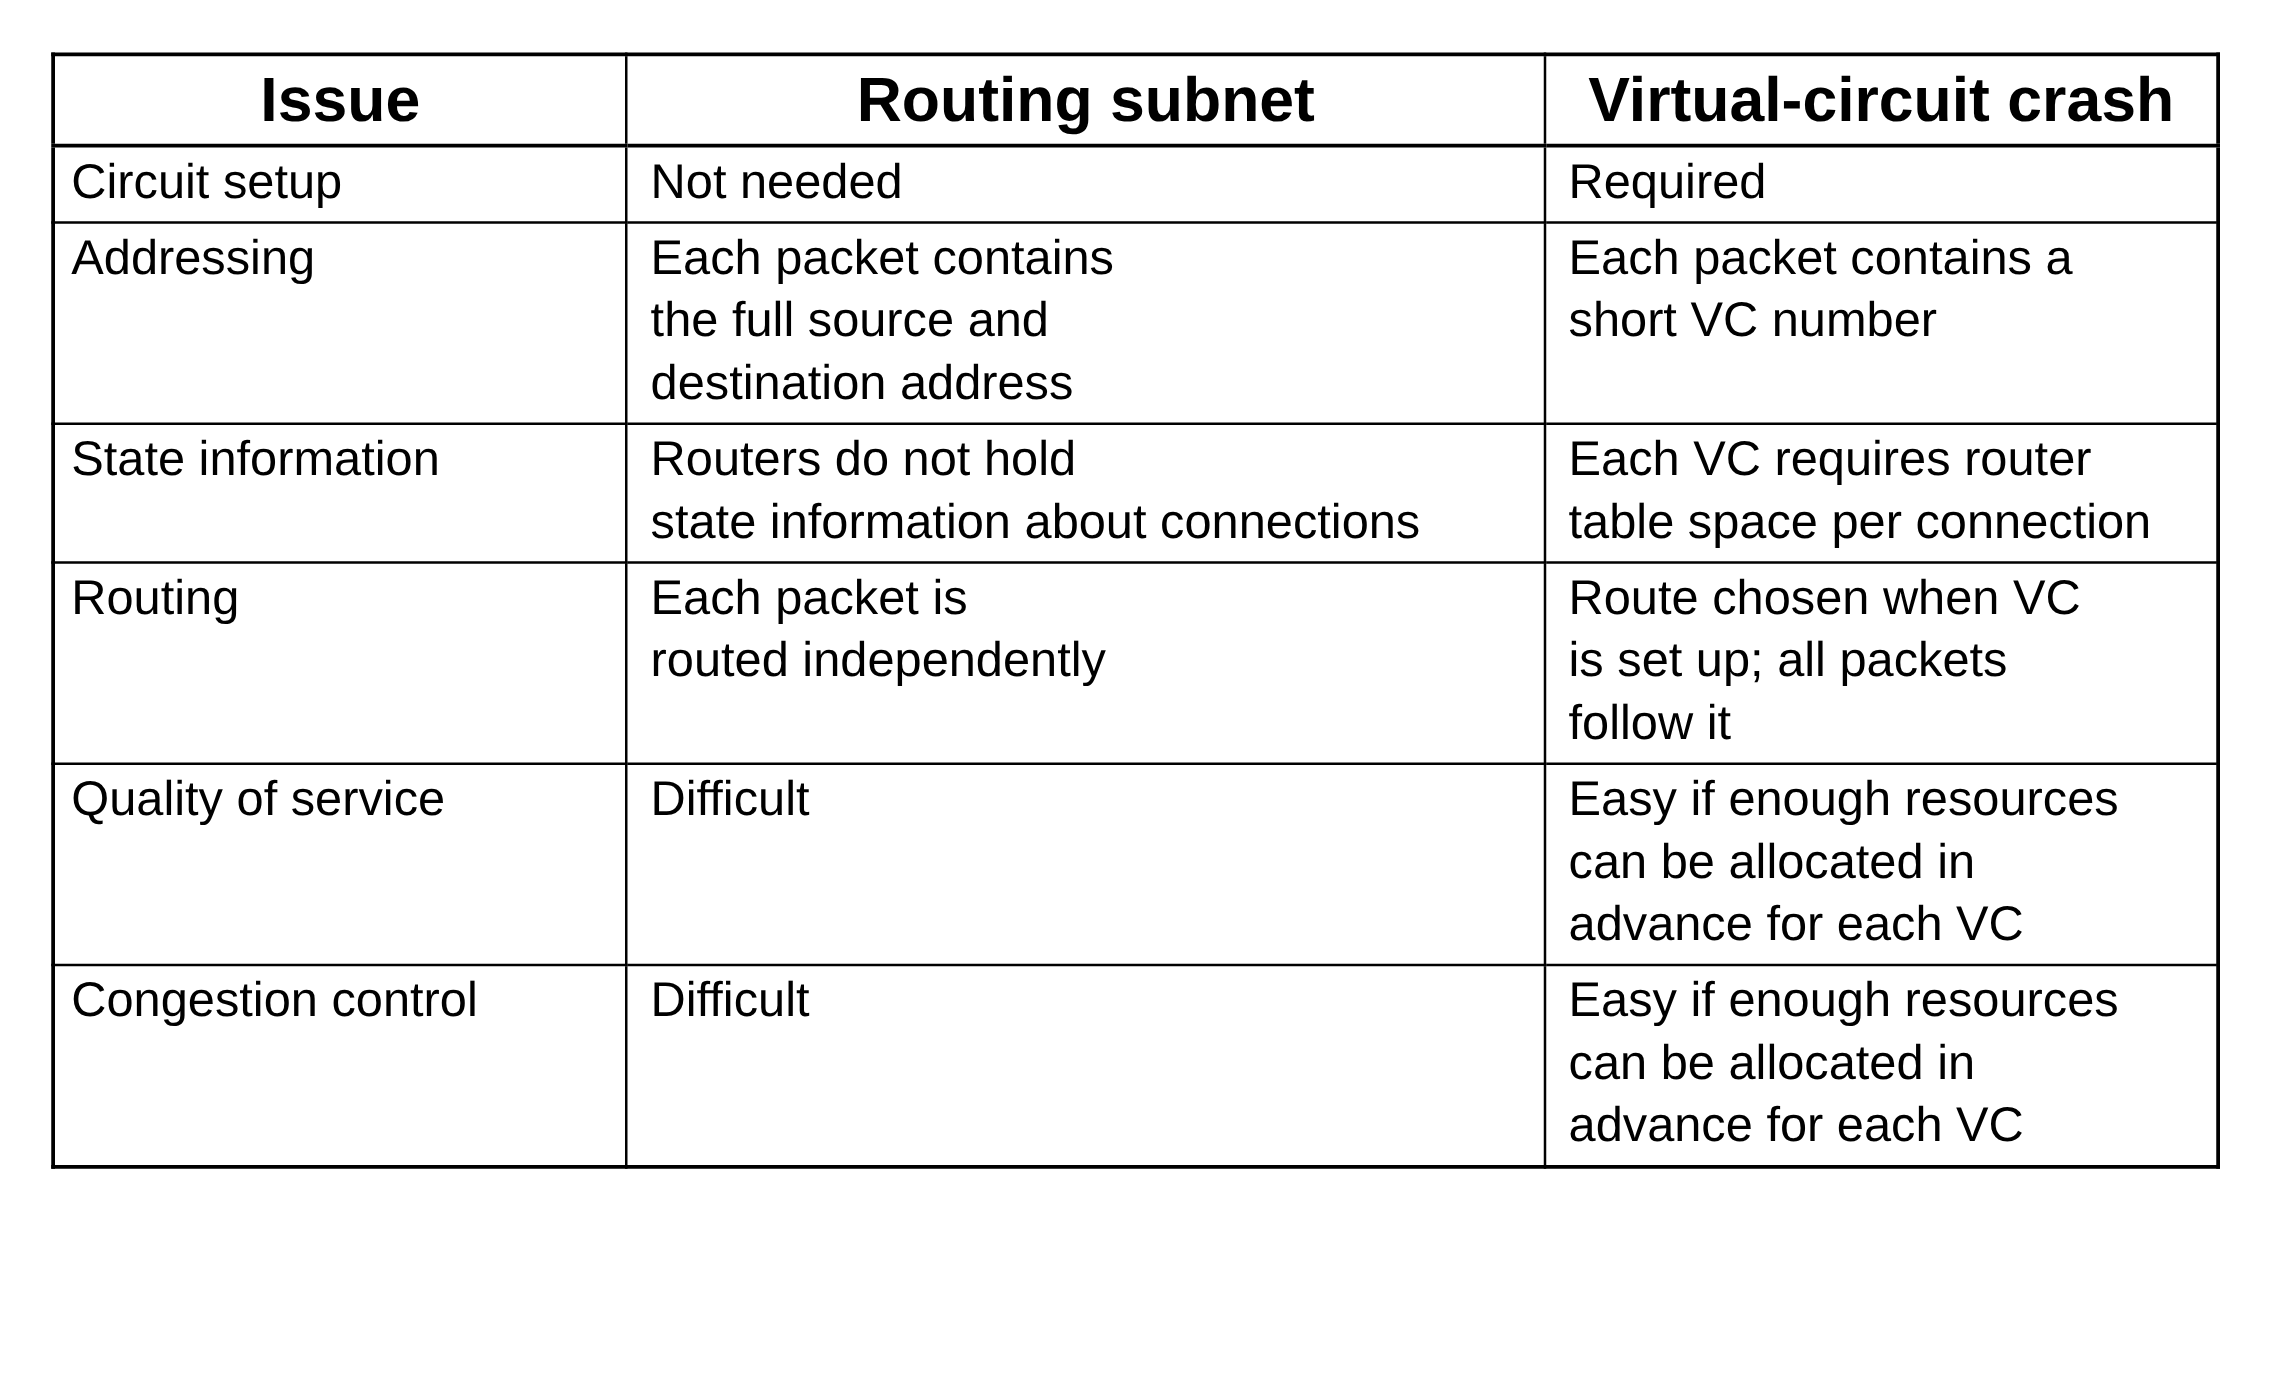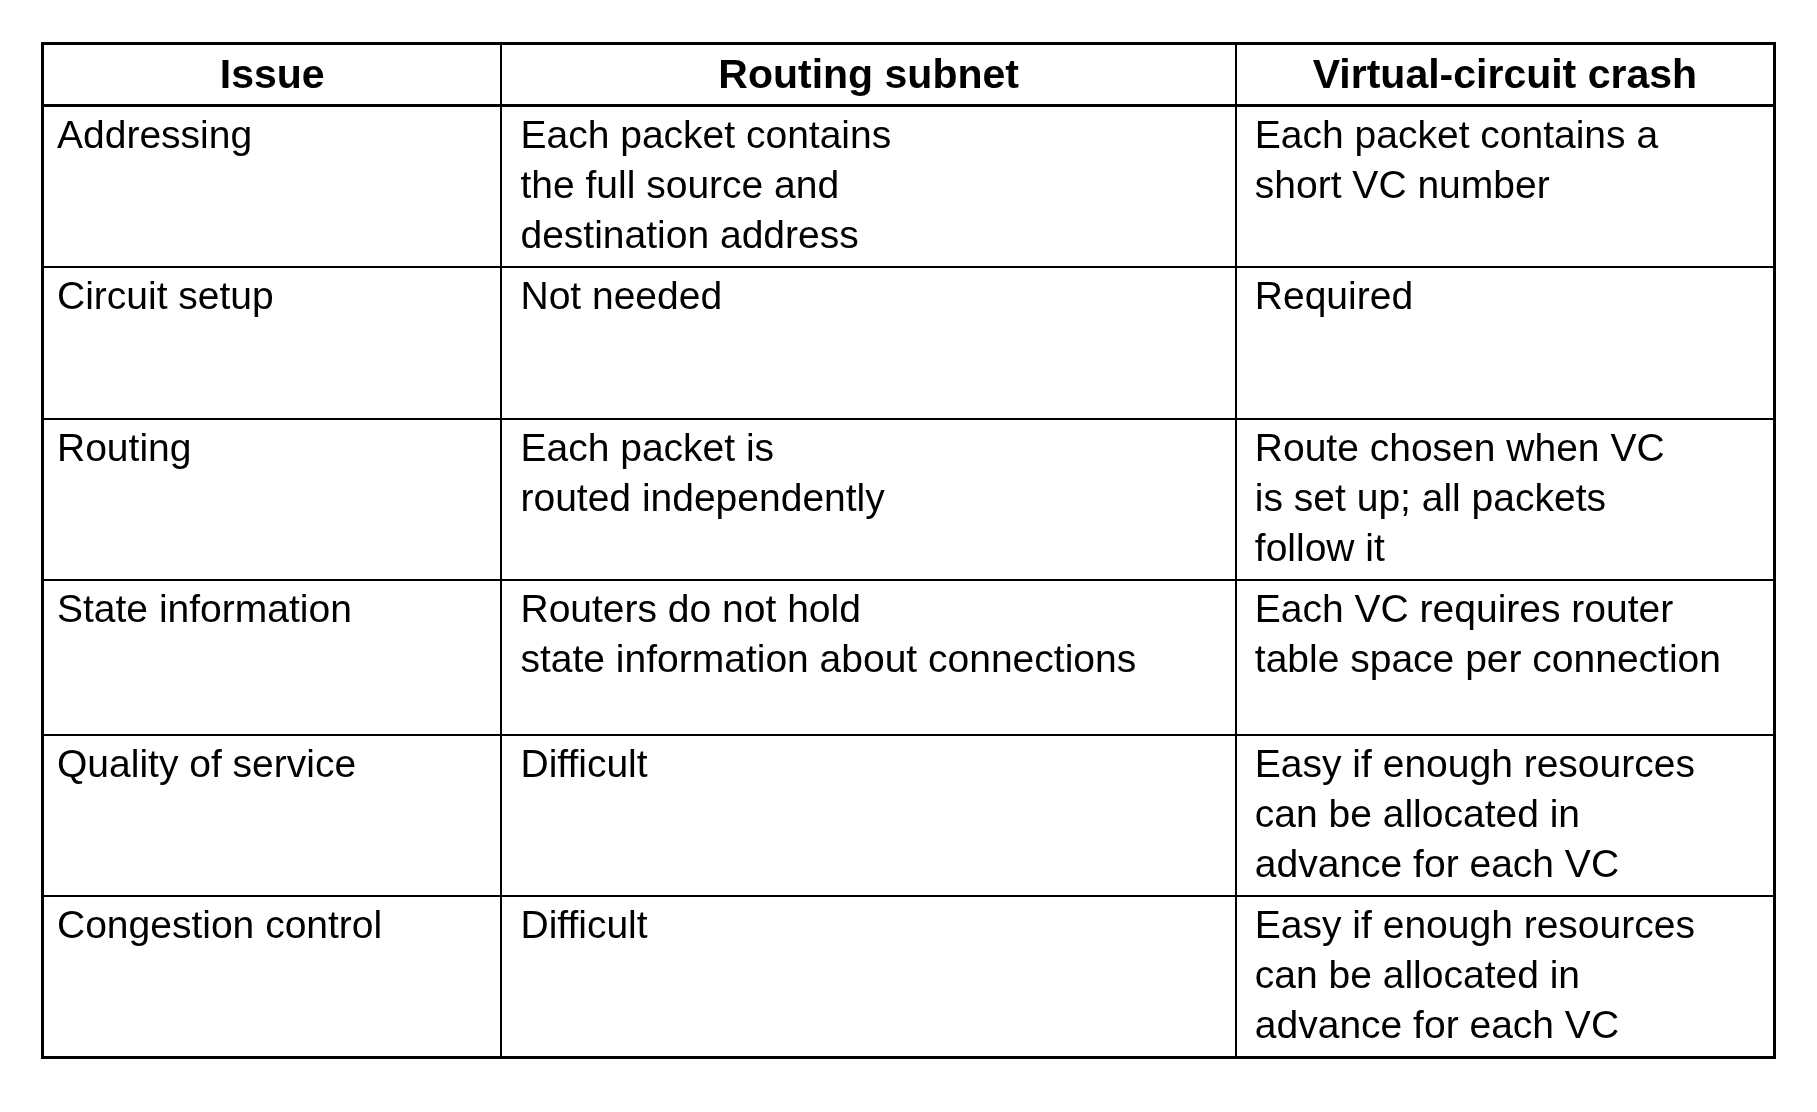--- a/index.html
+++ b/index.html
@@ -30,21 +30,21 @@
   table.cmp {
     border-width: 3px;
   }
   table.cmp thead th {
     border-bottom-width: 3px;
   }
   col.c-issue    { width: 26.5%; }
   col.c-datagram { width: 42.4%; }
   col.c-vc       { width: 31.1%; }
   th {
-    font-size: 41px;
+    font-size: 50px;
     font-weight: bold;
     text-align: center;
     padding: 6px 8px;
     white-space: nowrap;
   }
   thead tr { height: 61px; }
   td {
     font-size: 39px;
     line-height: 50px;
     vertical-align: top;
@@ -74,46 +74,46 @@
     </colgroup>
     <thead>
       <tr>
         <th>Issue</th>
         <th>Routing subnet</th>
         <th>Virtual-circuit crash</th>
       </tr>
     </thead>
     <tbody>
       <tr>
+        <td class="issue-cell">Circuit setup</td>
+        <td>Not needed</td>
+        <td>Required</td>
+      </tr>
+      <tr>
         <td class="issue-cell">Addressing</td>
         <td>Each packet contains
 the full source and
 destination address</td>
         <td>Each packet contains a
 short VC number</td>
       </tr>
       <tr>
-        <td class="issue-cell">Circuit setup</td>
-        <td>Not needed</td>
-        <td>Required</td>
+        <td class="issue-cell">State information</td>
+        <td>Routers do not hold
+state information about connections</td>
+        <td>Each VC requires router
+table space per connection</td>
       </tr>
       <tr>
         <td class="issue-cell">Routing</td>
         <td>Each packet is
 routed independently</td>
         <td>Route chosen when VC
 is set up; all packets
 follow it</td>
-      </tr>
-      <tr>
-        <td class="issue-cell">State information</td>
-        <td>Routers do not hold
-state information about connections</td>
-        <td>Each VC requires router
-table space per connection</td>
       </tr>
       <tr>
         <td class="issue-cell">Quality of service</td>
         <td>Difficult</td>
         <td>Easy if enough resources
 can be allocated in
 advance for each VC</td>
       </tr>
       <tr>
         <td class="issue-cell">Congestion control</td>

